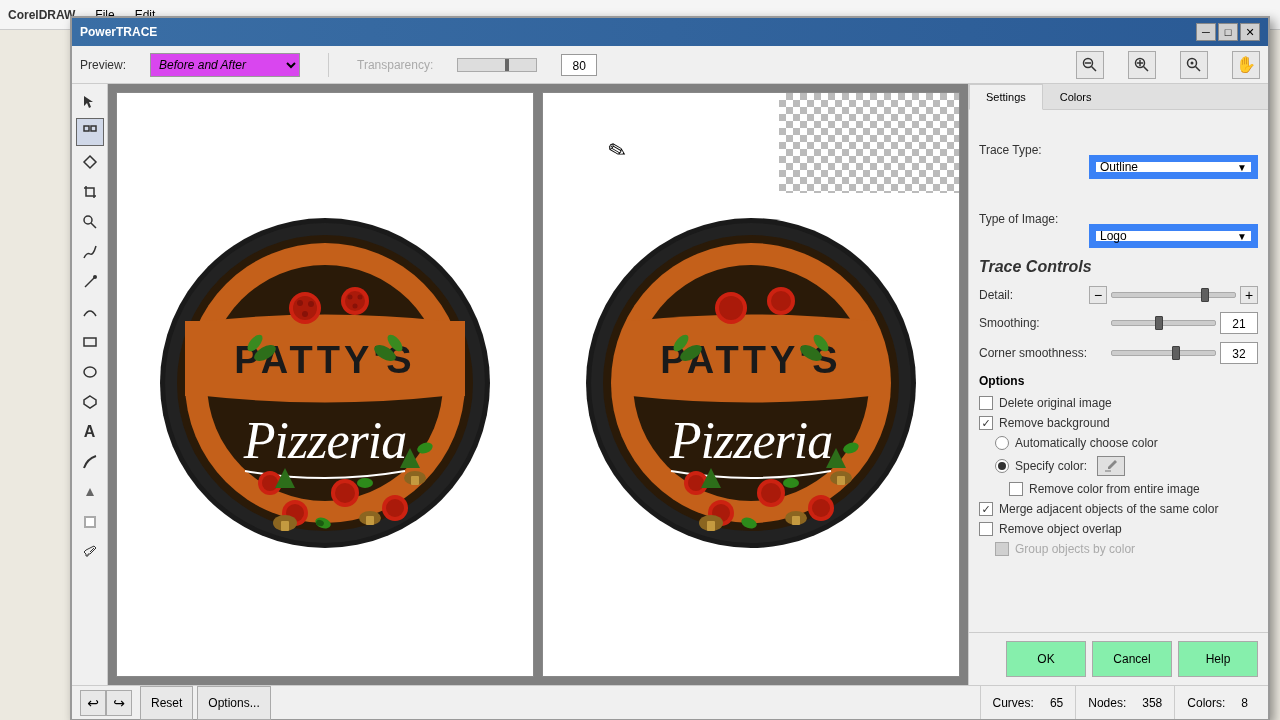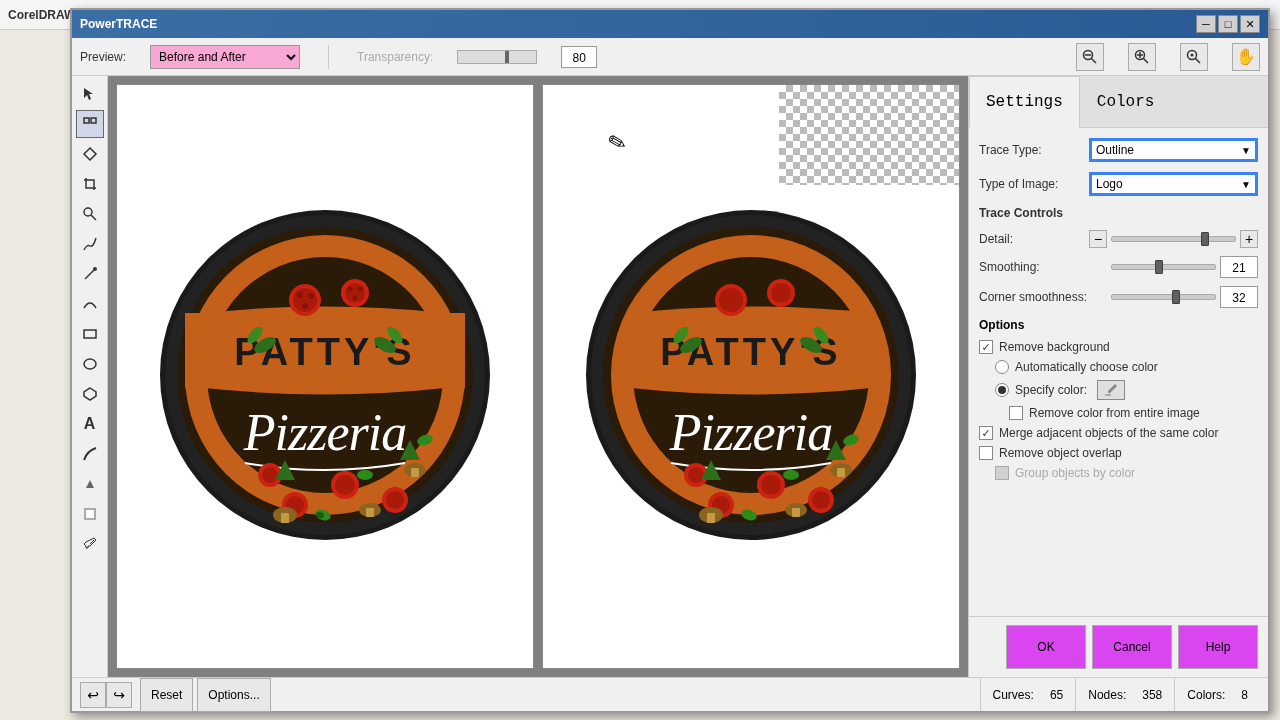--- a/index.html
+++ b/index.html
@@ -5,31 +5,31 @@
     * { box-sizing: border-box; margin: 0; padding: 0; }
     body { font-family: 'Segoe UI', Tahoma, Geneva, Verdana, sans-serif; font-size: 12px; background: #f0f0f0; overflow: hidden; width: 1280px; height: 720px; }
     
     
     #app-outer { display: flex; flex-direction: column; height: 720px; background: #ece9e0; }
     
     
     #corel-top { height: 30px; background: #f5f5f5; border-bottom: 1px solid #ccc; display: flex; align-items: center; padding: 0 8px; gap: 20px; font-size: 12px; }
     
     
-    #dialog { position: absolute; top: 8px; left: 70px; width: 1200px; height: 705px; background: #f0f0f0; border: 2px solid #999; box-shadow: 4px 4px 10px rgba(0,0,0,0.4); display: flex; flex-direction: column; }
+    #dialog { position: absolute; top: 16px; left: 70px; width: 1200px; height: 705px; background: #f0f0f0; border: 2px solid #999; box-shadow: 4px 4px 10px rgba(0,0,0,0.4); display: flex; flex-direction: column; }
     
     
     #dialog-title { background: linear-gradient(to right, #3a6ea5, #2a5a95); color: white; padding: 4px 8px; display: flex; align-items: center; justify-content: space-between; height: 28px; }
     #dialog-title-controls { display: flex; gap: 2px; }
     .dtitle-btn { width: 20px; height: 18px; background: #d0d0d0; border: 1px solid #888; display: flex; align-items: center; justify-content: center; cursor: pointer; font-size: 11px; color: #000; }
     
     
     #toolbar { background: #f0f0f0; border-bottom: 1px solid #ccc; padding: 4px 8px; display: flex; align-items: center; gap: 24px; height: 38px; }
     .toolbar-label { font-size: 12px; color: #333; }
-    .toolbar-select { height: 24px; border: 1px solid #999; background: #f9a8d4; padding: 0 4px; font-size: 12px; min-width: 150px; }
+    .toolbar-select { height: 24px; border: 1px solid #999; background: #d946ef; padding: 0 4px; font-size: 12px; min-width: 150px; font-style: italic; }
     .toolbar-separator { width: 1px; height: 24px; background: #ccc; margin: 0 4px; }
     .trans-label { color: #aaa; font-size: 12px; }
     .trans-slider { width: 80px; height: 14px; background: #ddd; border: 1px solid #aaa; position: relative; }
     .trans-value { width: 36px; height: 22px; border: 1px solid #999; background: white; text-align: center; font-size: 12px; line-height: 22px; }
     .zoom-btn { width: 28px; height: 28px; border: 1px solid #aaa; background: #e8e8e8; display: flex; align-items: center; justify-content: center; cursor: pointer; font-size: 14px; }
     
     
     #main-content { display: flex; flex: 1; overflow: hidden; }
     
     
@@ -44,31 +44,31 @@
     #before-panel { flex: 1; background: white; margin: 8px 4px 8px 8px; border: 1px solid #888; overflow: hidden; display: flex; align-items: center; justify-content: center; }
     
     
     #after-panel { flex: 1; background: white; margin: 8px 8px 8px 4px; border: 1px solid #888; overflow: hidden; display: flex; align-items: center; justify-content: center; position: relative; }
     
     
     #right-panel { width: 300px; background: #f0f0f0; border-left: 1px solid #ccc; display: flex; flex-direction: column; }
     
     
     #tabs { display: flex; border-bottom: 1px solid #ccc; background: #e0e0e0; }
-    .tab { padding: 16px 16px; cursor: pointer; border: 1px solid transparent; border-bottom: none; font-size: 16px; background: #e0e0e0; font-family: Liberation Mono, monospace; }
+    .tab { padding: 6px 16px; cursor: pointer; border: 1px solid transparent; border-bottom: none; font-size: 11px; background: #e0e0e0; }
     .tab.active { background: #f0f0f0; border: 1px solid #ccc; border-bottom: 1px solid #f0f0f0; margin-bottom: -1px; }
     
     
     #settings-panel { padding: 10px; flex: 1; overflow-y: auto; }
     .settings-row { display: flex; align-items: center; margin-bottom: 10px; }
     .settings-label { width: 110px; font-size: 12px; color: #333; }
-    .settings-dropdown { flex: 1; height: 24px; border: 3px solid #3b82f6; background: white; padding: 0 4px; font-size: 12px; display: flex; align-items: center; justify-content: space-between; cursor: pointer; }
+    .settings-dropdown { flex: 1; height: 24px; border: 7px solid #3b82f6; background: white; padding: 0 4px; font-size: 12px; display: flex; align-items: center; justify-content: space-between; cursor: pointer; margin-top: 35px; }
     .settings-dropdown-arrow { font-size: 10px; }
     
-    .section-title { font-size: 12px; font-weight: bold; color: #333; margin: 8px 0 10px 0; }
+    .section-title { font-size: 16px; font-weight: bold; color: #333; margin: 8px 0 10px 0; font-style: italic; }
     
     .slider-row { display: flex; align-items: center; margin-bottom: 8px; }
     .slider-label { width: 110px; font-size: 12px; color: #333; }
     .slider-container { flex: 1; display: flex; align-items: center; gap: 4px; }
     .slider-minus { width: 18px; height: 18px; border: 1px solid #aaa; background: #e8e8e8; display: flex; align-items: center; justify-content: center; font-size: 14px; cursor: pointer; }
     .slider-track { flex: 1; height: 6px; background: #ccc; border: 1px solid #aaa; position: relative; border-radius: 2px; }
     .slider-thumb { position: absolute; width: 8px; height: 14px; background: #606060; border: 1px solid #404040; top: -5px; border-radius: 1px; }
     .slider-plus { width: 18px; height: 18px; border: 1px solid #aaa; background: #e8e8e8; display: flex; align-items: center; justify-content: center; font-size: 14px; cursor: pointer; }
     .slider-value { width: 38px; height: 22px; border: 1px solid #999; background: white; text-align: center; font-size: 12px; line-height: 22px; }
     
@@ -89,21 +89,21 @@
     
     #status-bar { height: 34px; background: #f0f0f0; border-top: 1px solid #ccc; display: flex; align-items: center; padding: 0 8px; gap: 0; }
     .status-btn { height: 26px; padding: 16px 10px; border: 1px solid #aaa; background: #e8e8e8; cursor: pointer; font-size: 12px; display: flex; align-items: center; justify-content: center; }
     .undo-btn { width: 26px; border: 1px solid #aaa; background: #e8e8e8; display: flex; align-items: center; justify-content: center; height: 26px; cursor: pointer; font-size: 14px; }
     .status-spacer { flex: 1; }
     .status-item { display: flex; align-items: center; gap: 16px; padding: 0 12px; border-left: 1px solid #ccc; height: 100%; font-size: 12px; }
     .status-item:first-of-type { border-left: none; }
     
     
     #dialog-buttons { display: flex; justify-content: flex-end; gap: 6px; padding: 8px 10px; background: #f0f0f0; border-top: 1px solid #ccc; }
-    .dialog-btn { width: 80px; height: 44px; border: 1px solid #aaa; background: #d946ef; cursor: pointer; font-size: 12px; display: flex; align-items: center; justify-content: center; }
+    .dialog-btn { width: 80px; height: 36px; border: 1px solid #aaa; background: #86efac; cursor: pointer; font-size: 12px; display: flex; align-items: center; justify-content: center; }
     
     
     .pizza-container { position: relative; z-index: 1; }
   </style>
 </head>
 <body>
 
 <div id="app-outer">
 
   <div id="corel-top">
@@ -444,20 +444,24 @@
             <div class="slider-container">
               <div class="slider-track" style="margin-left:22px;">
                 <div class="slider-thumb" style="left: 58%;"></div>
               </div>
               <div class="slider-value">32</div>
             </div>
           </div>
 
           <div class="options-title">Options</div>
 
+          <div class="checkbox-row">
+            <div class="cb"></div>
+            <span class="cb-label">Delete original image</span>
+          </div>
 
           <div class="checkbox-row">
             <div class="cb checked"></div>
             <span class="cb-label">Remove background</span>
           </div>
 
           <div class="checkbox-row indent1">
             <div class="radio"></div>
             <span class="cb-label">Automatically choose color</span>
           </div>

